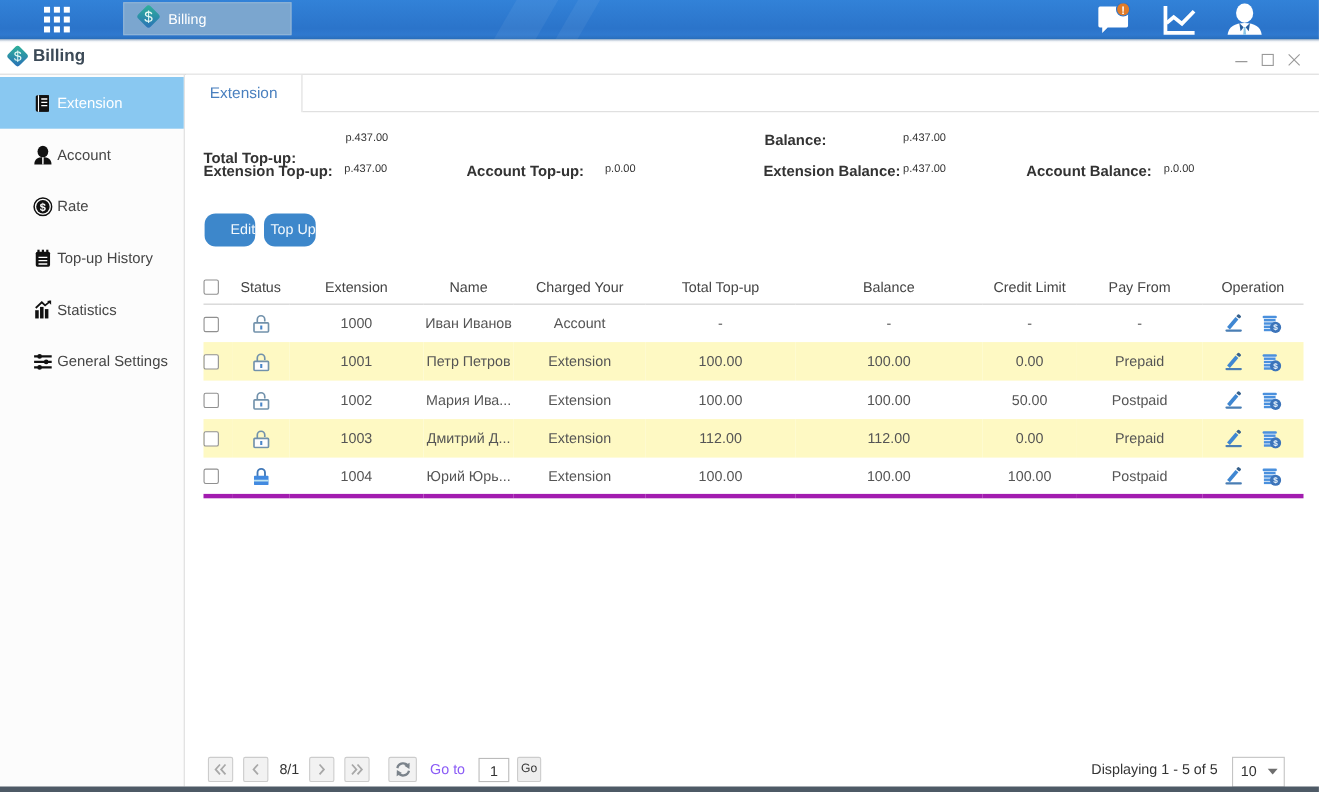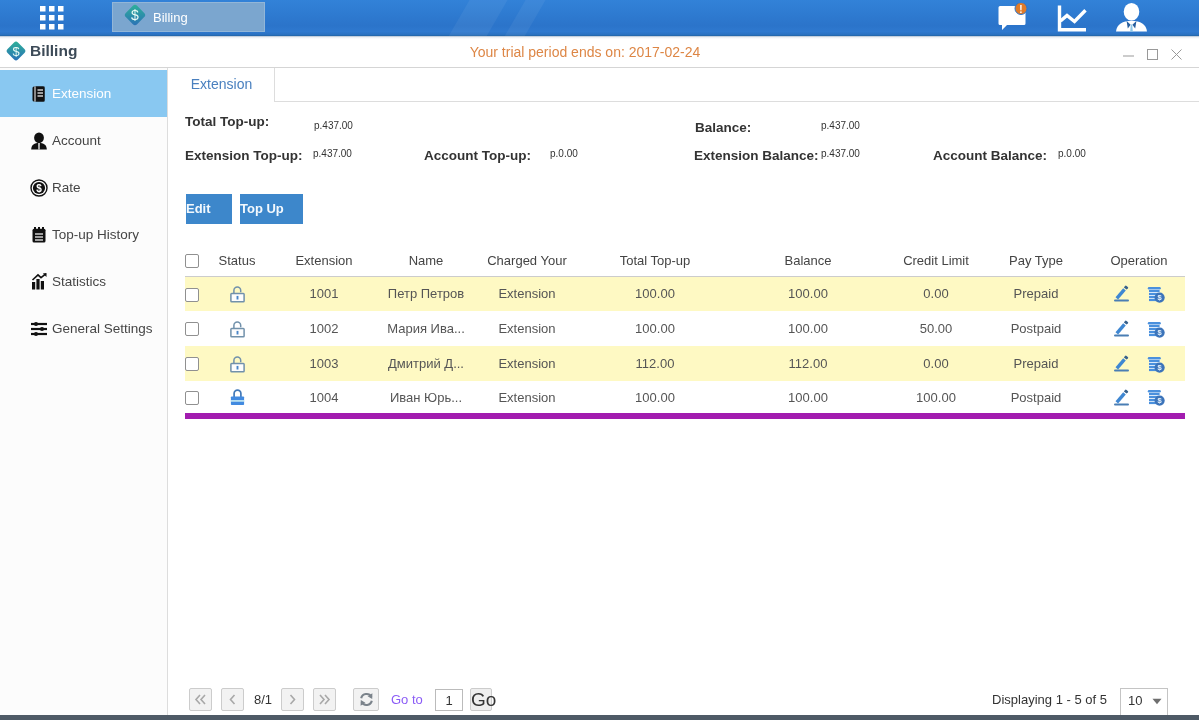--- a/index.html
+++ b/index.html
@@ -24,29 +24,29 @@
 .mitem .micon { position:absolute; left:30px; width:18px; height:18px; }
 .mitem .mlabel { position:absolute; left:52px; }
 .mitem.sel { background:#89c8f1; color:#fff; }
 
 #content { position:absolute; left:169px; top:68px; width:1030px; height:647px; background:#fff; }
 #tabrow { position:absolute; left:0; top:0; width:1030px; height:33px; }
 #tabline { position:absolute; left:106px; top:33px; width:924px; height:1px; background:#ddd; }
 #tab-ext { position:absolute; left:0; top:0; width:106px; height:34px; border-right:1px solid #ddd; background:#fff; color:#4a80bf; font-size:14px; line-height:32px; text-align:center; }
 .slabel { position:absolute; font-size:13.5px; font-weight:bold; color:#333; white-space:nowrap; }
 .sval { position:absolute; font-size:10px; color:#333; white-space:nowrap; }
-.btn { position:absolute; background:#3d87cb; color:#f2f8fd; font-size:13px; font-weight:bold; text-align:left; line-height:30px; border-radius:0; }
+.btn { position:absolute; background:#3d87cb; color:#f2f8fd; font-size:13px; font-weight:normal; text-align:right; line-height:30px; border-radius:10px; }
 
 #tbl { position:absolute; left:16px; top:177px; width:1000px; }
 table { border-collapse:collapse; table-layout:fixed; width:1000px; font-size:13px; color:#555; }
 th { font-weight:normal; color:#444; font-size:13px; height:31px; text-align:center; }
 td { height:35px; text-align:center; }
 tr.hdr { border-bottom:1px solid #ccc; }
 tr.alt { background:#fef9c3; }
-tr.last { border-bottom:6px solid #a21caf; }
+tr.last { border-bottom:4px solid #a21caf; }
 .cb { display:inline-block; width:14px; height:14px; border:1px solid #909090; border-radius:2px; background:#fff; vertical-align:middle; }
 
 #pager { position:absolute; left:16px; top:616px; width:1000px; height:30px; font-size:13px; color:#555; }
 .pbtn { position:absolute; top:4px; width:23px; height:23px; background:#f2f2f2; border:1px solid #ccc; border-radius:2px; color:#aaa; text-align:center; line-height:21px; font-size:13px; }
 #goto-input { font-family:"Liberation Sans", sans-serif; position:absolute; left:250px; top:5px; width:28px; height:22px; border:1px solid #bbb; font-size:13px; text-align:center; line-height:20px; background:#fff; color:#333; }
 #dd { position:absolute; right:17px; top:4px; width:48px; height:28px; border:1px solid #c4c4c4; border-radius:0; background:#fff; color:#333; }
 
 #bstrip { position:absolute; left:0; top:715px; width:1199px; height:5px; background:#4e5a66; }
 </style>
 </head>
@@ -133,21 +133,20 @@
           <defs>
             <linearGradient id="dg2" x1="0" y1="0" x2="1" y2="1">
               <stop offset="0" stop-color="#2eb398"></stop>
               <stop offset="1" stop-color="#2a6fb8"></stop>
             </linearGradient>
           </defs>
           <rect x="4" y="4" width="16" height="16" rx="3" fill="url(#dg2)" transform="rotate(45 12 12)"></rect>
           <text x="12" y="17" font-size="14" fill="#eafcf6" text-anchor="middle" font-family="Liberation Sans">$</text>
         </svg></span>
     <span id="tb-title">Billing</span>
-    <span id="trial">Your trial period ends on: 2017-02-24</span>
     <div id="winctl">
       <svg width="13" height="13" viewBox="0 0 13 13">
           <line x1="1" y1="8" x2="12" y2="8" stroke="#999" stroke-width="1"></line>
         </svg>
       <svg width="13" height="13" viewBox="0 0 13 13">
           <rect x="1.5" y="1.5" width="10" height="10" fill="none" stroke="#999" stroke-width="1"></rect>
         </svg>
       <svg width="13" height="13" viewBox="0 0 13 13">
           <path d="M1.5 1.5 L11.5 11.5 M11.5 1.5 L1.5 11.5" stroke="#999" stroke-width="1"></path>
         </svg>
@@ -213,34 +212,34 @@
       <circle cx="6" cy="14" r="2.1" fill="#111"></circle>
     </svg></span>
         <span class="mlabel">General Settings</span>
       </div>
   </div>
   <div id="content">
     <div id="tabrow">
       <div id="tab-ext">Extension</div>
       <div id="tabline"></div>
     </div>
-    <span class="slabel" style="left:16px;top:46px;">Total Top-up:</span>
+    <span class="slabel" style="left:16px;top:68px;">Total Top-up:</span>
       <span class="sval" style="left:145px;top:52px;">p.437.00</span>
     <span class="slabel" style="left:526px;top:52px;">Balance:</span>
       <span class="sval" style="left:652px;top:52px;">p.437.00</span>
     <span class="slabel" style="left:16px;top:80px;">Extension Top-up:</span>
       <span class="sval" style="left:144px;top:80px;">p.437.00</span>
     <span class="slabel" style="left:255px;top:80px;">Account Top-up:</span>
       <span class="sval" style="left:381px;top:80px;">p.0.00</span>
     <span class="slabel" style="left:525px;top:80px;">Extension Balance:</span>
       <span class="sval" style="left:652px;top:80px;">p.437.00</span>
     <span class="slabel" style="left:764px;top:80px;">Account Balance:</span>
       <span class="sval" style="left:889px;top:80px;">p.0.00</span>
     <div class="btn" style="left:17px;top:126px;width:46px;height:30px;">Edit</div>
-    <div class="btn" style="left:71px;top:126px;width:63px;height:30px;">Top Up</div>
+    <div class="btn" style="left:71px;top:126px;width:47px;height:30px;">Top Up</div>
     <div id="tbl">
       <table>
         <colgroup>
             <col style="width:26px">
             <col style="width:52px">
             <col style="width:122px">
             <col style="width:82px">
             <col style="width:120px">
             <col style="width:136px">
             <col style="width:170px">
@@ -251,22 +250,40 @@
         <tbody>
             <tr class="hdr">
               <th style="text-align:left;"><span class="cb"></span></th>
               <th>Status</th>
               <th>Extension</th>
               <th>Name</th>
               <th>Charged Your</th>
               <th>Total Top-up</th>
               <th>Balance</th>
               <th>Credit Limit</th>
-              <th>Pay Type</th>
+              <th>Pay From</th>
               <th>Operation</th>
+            </tr>
+        <tr>
+              <td style="text-align:left;"><span class="cb"></span></td>
+              <td><svg width="17" height="18" viewBox="0 0 17 18" style="vertical-align:middle;">
+                  <use href="#lock-open-g"></use>
+                </svg></td>
+              <td>1000</td>
+              <td>Иван Иванов</td>
+              <td>Account</td>
+              <td>-</td>
+              <td>-</td>
+              <td>-</td>
+              <td>-</td>
+              <td><svg width="17" height="17" viewBox="0 0 17 17" style="vertical-align:middle;">
+                  <use href="#op-g"></use>
+                </svg><span style="display:inline-block;width:17px;"></span><svg width="18" height="18" viewBox="0 0 18 18" style="vertical-align:middle;">
+                  <use href="#coins-g"></use>
+                </svg></td>
             </tr>
         <tr class="alt">
               <td style="text-align:left;"><span class="cb"></span></td>
               <td><svg width="17" height="18" viewBox="0 0 17 18" style="vertical-align:middle;">
                   <use href="#lock-open-g"></use>
                 </svg></td>
               <td>1001</td>
               <td>Петр Петров</td>
               <td>Extension</td>
               <td>100.00</td>
@@ -314,21 +331,21 @@
                 </svg><span style="display:inline-block;width:17px;"></span><svg width="18" height="18" viewBox="0 0 18 18" style="vertical-align:middle;">
                   <use href="#coins-g"></use>
                 </svg></td>
             </tr>
         <tr class="last">
               <td style="text-align:left;"><span class="cb"></span></td>
               <td><svg width="17" height="18" viewBox="0 0 17 18" style="vertical-align:middle;">
                   <use href="#lock-closed-g"></use>
                 </svg></td>
               <td>1004</td>
-              <td>Иван Юрь...</td>
+              <td>Юрий Юрь...</td>
               <td>Extension</td>
               <td>100.00</td>
               <td>100.00</td>
               <td>100.00</td>
               <td>Postpaid</td>
               <td><svg width="17" height="17" viewBox="0 0 17 17" style="vertical-align:middle;">
                   <use href="#op-g"></use>
                 </svg><span style="display:inline-block;width:17px;"></span><svg width="18" height="18" viewBox="0 0 18 18" style="vertical-align:middle;">
                   <use href="#coins-g"></use>
                 </svg></td>
@@ -355,21 +372,21 @@
               <path d="M5.2 9.3 A 5.5 5.5 0 0 1 15.4 7.9"></path>
               <path d="M15.8 11.7 A 5.5 5.5 0 0 1 5.6 13.1"></path>
             </g>
             <g fill="#7b838b" stroke="none">
               <path d="M16.4 4.3 L16.2 10.1 L11.6 7.2 Z"></path>
               <path d="M4.6 16.7 L4.8 10.9 L9.4 13.8 Z"></path>
             </g>
           </svg></div>
       <span style="position:absolute;left:206px;top:8px;color:#8b5cf6;">Go to</span>
       <input id="goto-input" value="1" style="">
-      <div class="pbtn" style="left:285px;width:22px;color:#333;background:#eee;font-size:19px;line-height:21px;">Go</div>
+      <div class="pbtn" style="left:285px;width:22px;color:#333;background:#eee;font-size:11px;line-height:21px;">Go</div>
       <span style="position:absolute;right:78px;top:8px;color:#333;">Displaying 1 - 5 of 5</span>
       <div id="dd">
           <span style="position:absolute;left:7px;top:4px;">10</span>
           <svg style="position:absolute;right:5px;top:9px;" width="10" height="7" viewBox="0 0 10 7">
             <path d="M0.5 0.8 L9.5 0.8 L5 6.2 Z" fill="#6e6e6e"></path>
           </svg>
         </div>
     </div>
   </div>
   <div id="bstrip"></div>

